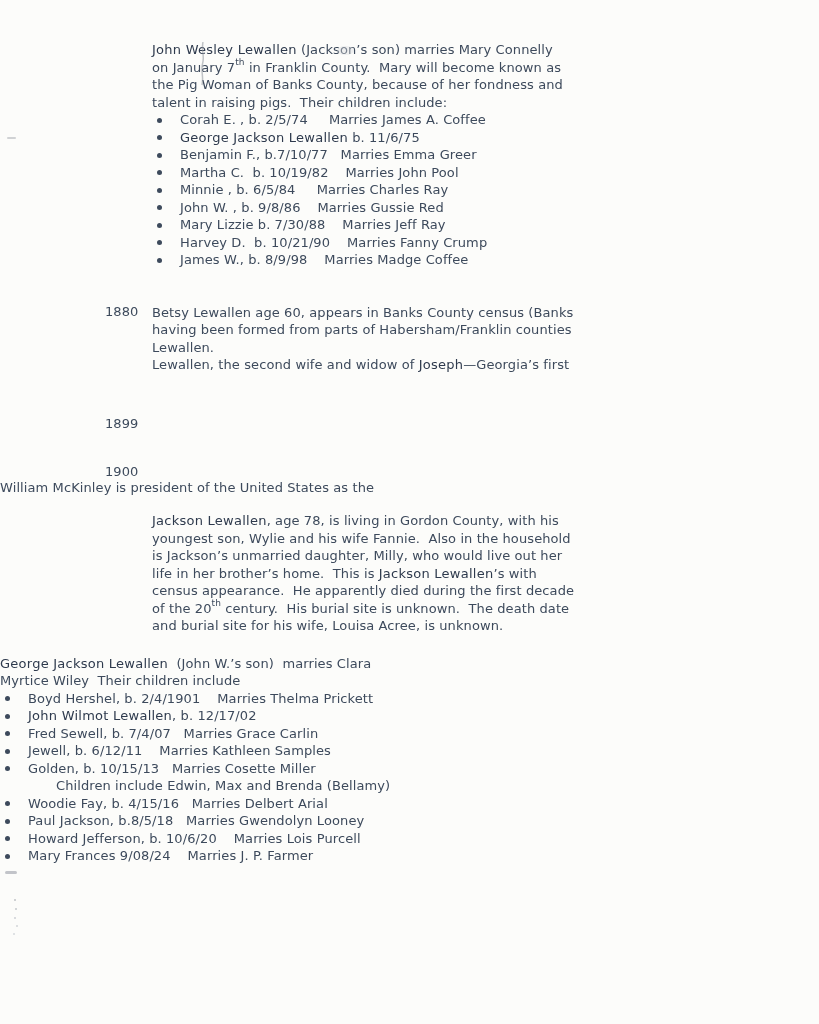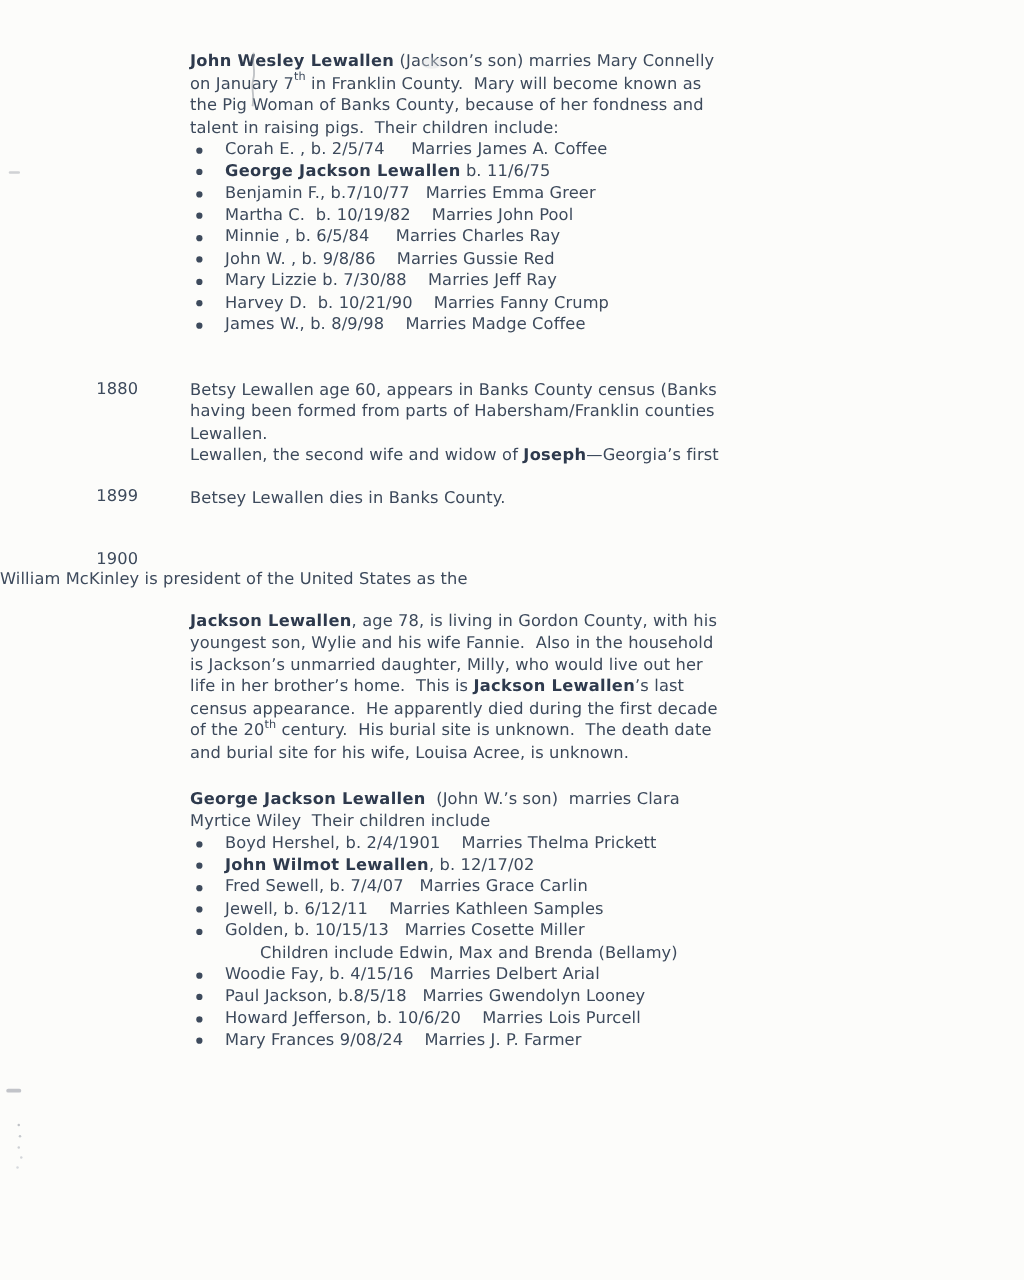--- a/index.html
+++ b/index.html
@@ -17,52 +17,52 @@
     letter-spacing: 0.1px;
     overflow: hidden;
   }
   .page { position: relative; width: 819px; height: 1024px; }
 
   
   .row { display: flex; }
   .year {
     flex: none;
     width: 152px;
-    padding-left: 77px;
+    padding-left: 105px;
     box-sizing: border-box;
   }
   .content { flex: none; width: 470px; }
   .line {
     height: 17.5px;
     line-height: 17.5px;
     white-space: pre;
   }
-  b { font-weight: bold; color: var(--ink-bold); letter-spacing: 0.25px; }
+  b { font-weight: normal; color: var(--ink-bold); letter-spacing: 0.25px; }
   sup { font-size: 9px; line-height: 0; position: relative; top: -1px; }
 
   
   .li { position: relative; padding-left: 28px; }
   .li::before {
     content: "";
     position: absolute;
     left: 5px; top: 6.5px;
     width: 5px; height: 5px;
     border-radius: 50%;
     background: var(--ink);
   }
   .li.plain { padding-left: 56px; }
   .li.plain::before { display: none; }
 
   
   .s0 { margin-top: 41px; }
   .s1 { margin-top: 35px; }
-  .s2 { margin-top: 16px; }
+  .s2 { margin-top: 42px; flex-direction: column; }
   .s3 { margin-top: 33px; flex-direction: column; }
   .s4 { margin-top: 16px; }
-  .s5 { margin-top: 20px; }
+  .s5 { margin-top: 20px; flex-direction: column; }
 
   
   .artifact { position: absolute; pointer-events: none; }
   .art-squiggle { left: 199px; top: 1px; }
   .art-smudge {
     left: 337px; top: 5px; width: 17px; height: 9px;
     background: #d9dbde; opacity: 0.4; border-radius: 50%;
   }
   .art-dash-1 {
     left: 7px; top: 96px; width: 9px; height: 2px;
@@ -121,42 +121,37 @@
           <div class="para">
             <div class="line"><span>Betsy Lewallen age 60, appears in Banks County census (Banks</span></div>
             <div class="line"><span>having been formed from parts of Habersham/Franklin counties</span></div>
             <div class="line"><span>Lewallen.</span></div>
             <div class="line"><span>Lewallen, the second wife and widow of </span><b>Joseph</b><span>—Georgia’s first</span></div>
           </div>
         </div>
       </div>
       <div class="row s2">
         <div class="year">1899</div>
-        <div class="content">
-          <div class="para">
-            <div class="line"><span>Betsey Lewallen dies in Banks County.</span></div>
-          </div>
-        </div>
       </div>
       <div class="row s3">
         <div class="year">1900</div>
         <div class="content">
           <div class="para">
             <div class="line"><span>William McKinley is president of the United States as the</span></div>
           </div>
         </div>
       </div>
       <div class="row s4">
         <div class="year"></div>
         <div class="content">
           <div class="para">
             <div class="line"><b>Jackson Lewallen</b><span>, age 78, is living in Gordon County, with his</span></div>
             <div class="line"><span>youngest son, Wylie and his wife Fannie.  Also in the household</span></div>
             <div class="line"><span>is Jackson’s unmarried daughter, Milly, who would live out her</span></div>
-            <div class="line"><span>life in her brother’s home.  This is </span><b>Jackson Lewallen</b><span>’s last</span></div>
+            <div class="line"><span>life in her brother’s home.  This is </span><b>Jackson Lewallen</b><span>’s with</span></div>
             <div class="line"><span>census appearance.  He apparently died during the first decade</span></div>
             <div class="line"><span>of the 20</span><sup>th</sup><span> century.  His burial site is unknown.  The death date</span></div>
             <div class="line"><span>and burial site for his wife, Louisa Acree, is unknown.</span></div>
           </div>
         </div>
       </div>
       <div class="row s5">
         <div class="year"></div>
         <div class="content">
           <div class="para">

